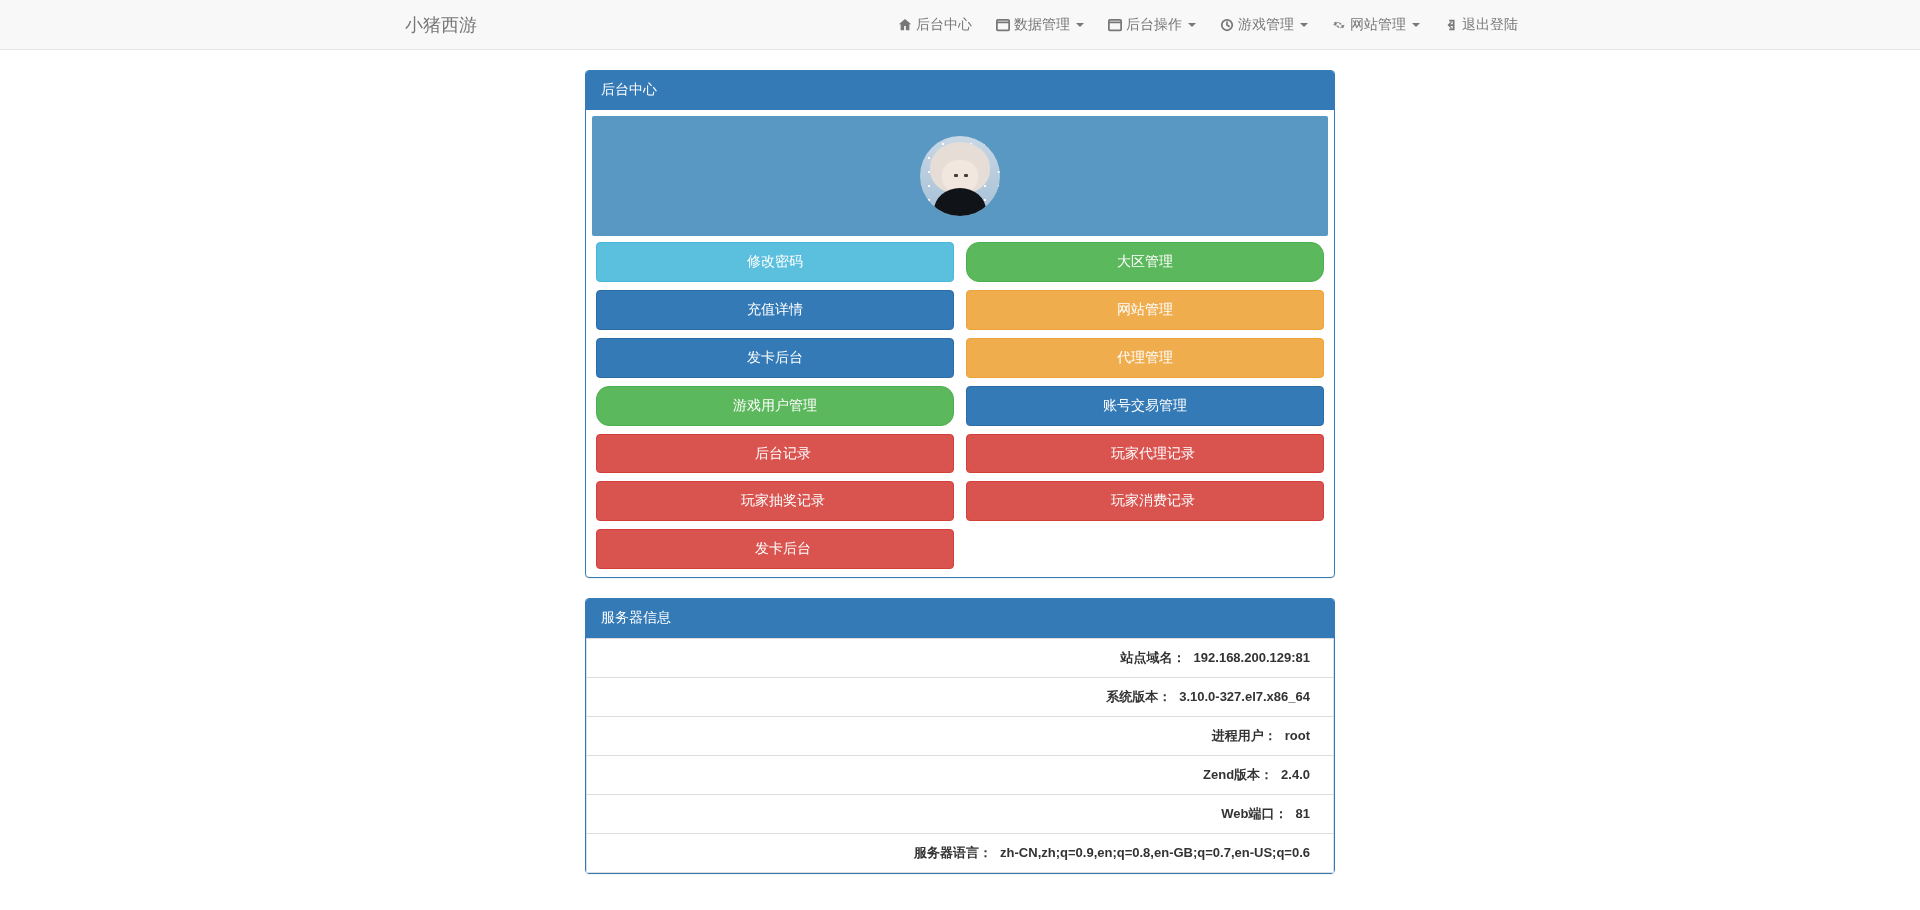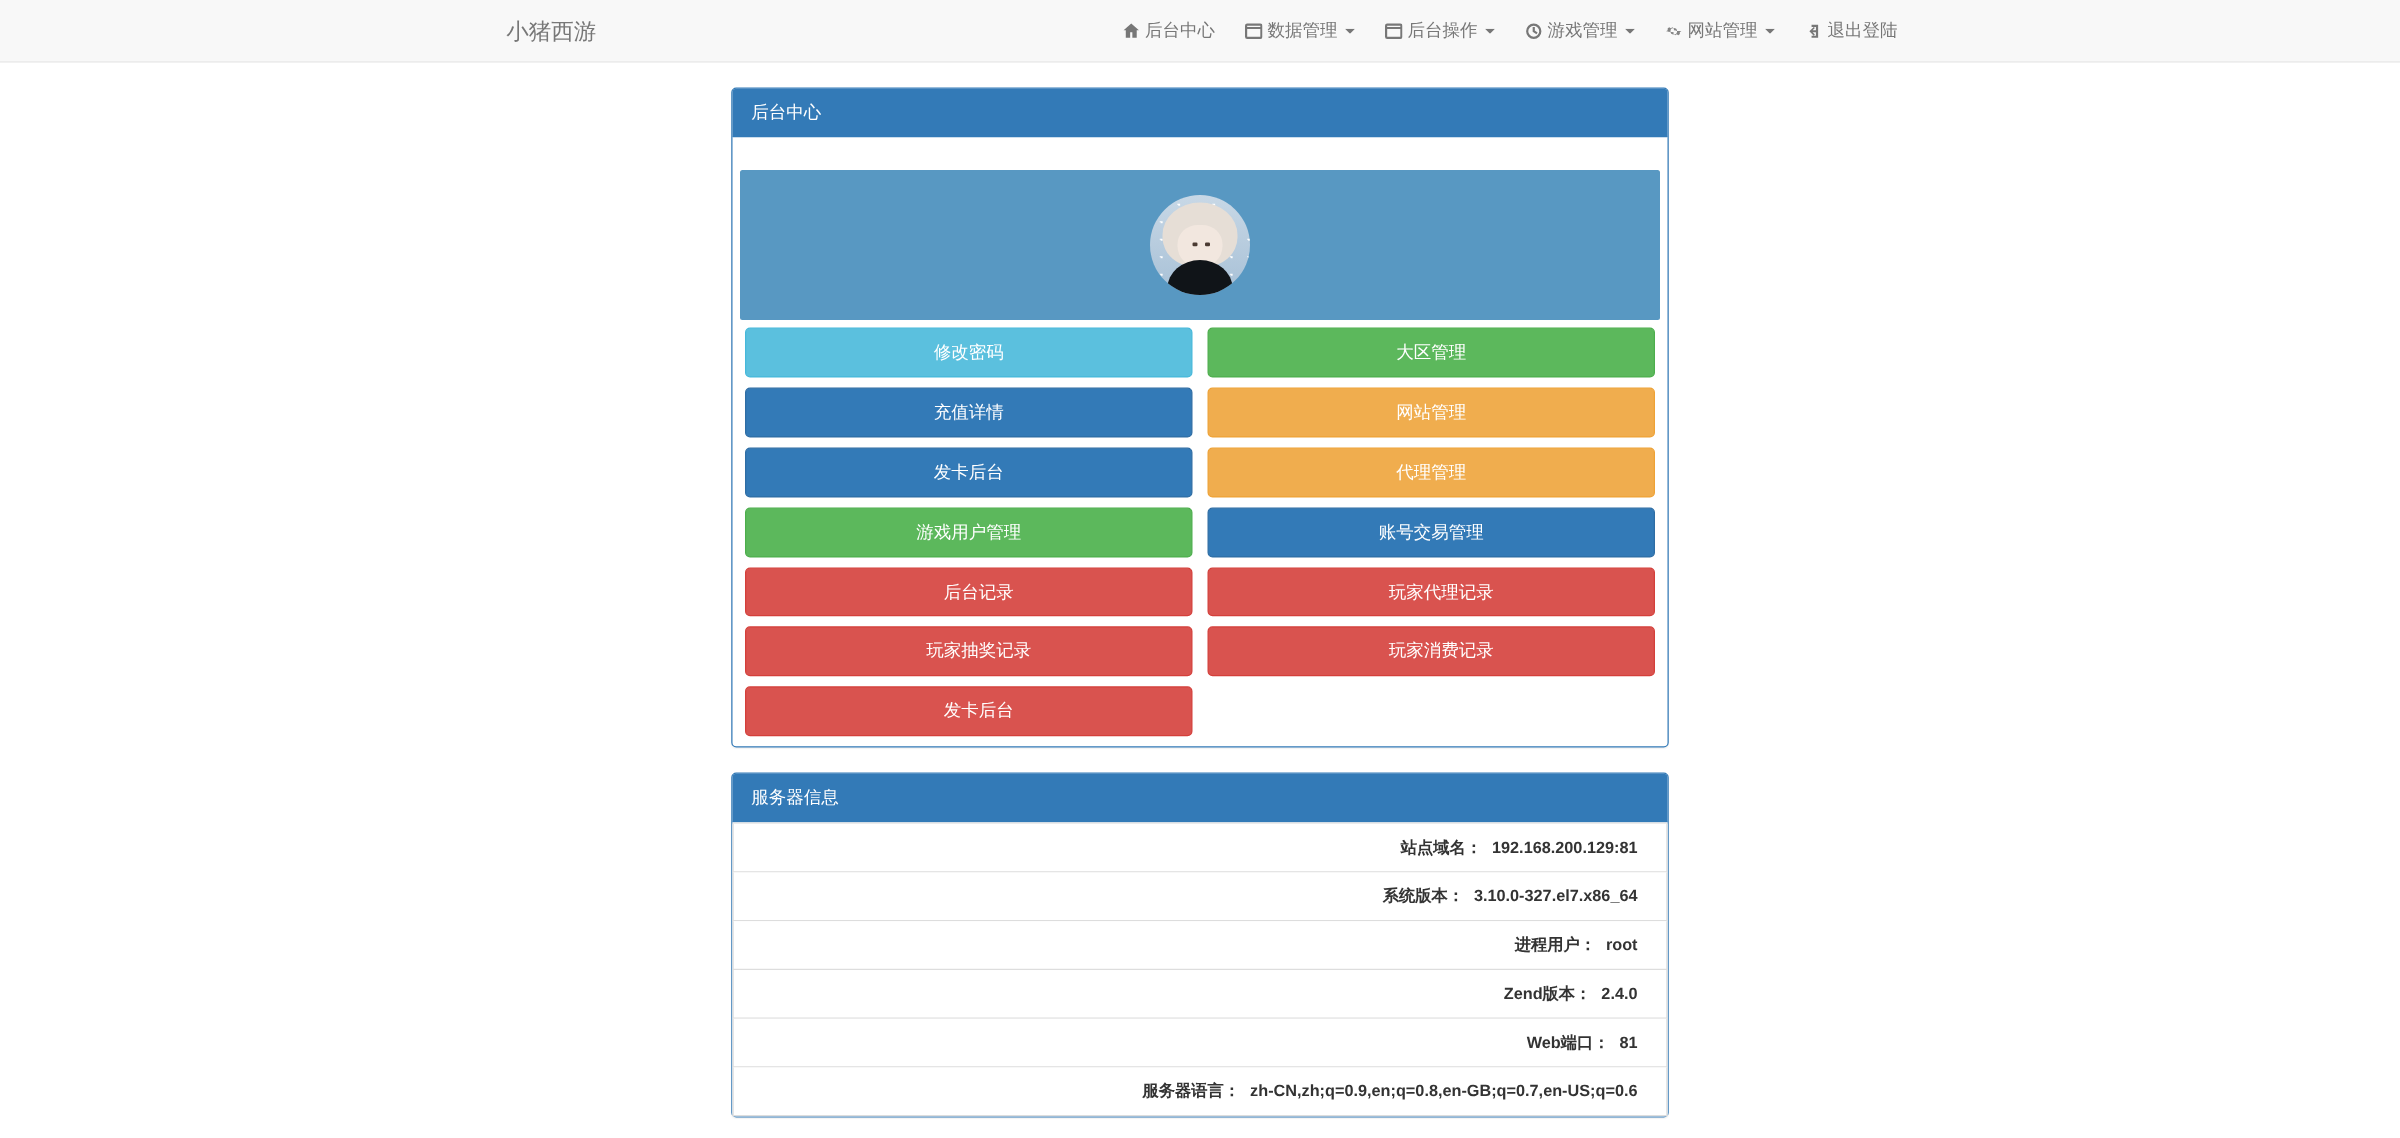--- a/index.html
+++ b/index.html
@@ -20,39 +20,39 @@
 
 .container { max-width: 1170px; margin: 20px auto; padding: 0 15px; }
 .row { display: flex; flex-wrap: wrap; margin: 0 -15px; }
 .col-8 { width: 66.6667%; padding: 0 15px; }
 .col-8-offset-2 { margin-left: 16.6667%; }
 
 
 .panel { border: 1px solid transparent; border-radius: 4px; margin-bottom: 20px; background: #fff; box-shadow: 0 1px 1px rgba(0,0,0,.05); }
 .panel-primary { border-color: #337ab7; }
 .panel-heading { padding: 10px 15px; border-top-left-radius: 3px; border-top-right-radius: 3px; background: #337ab7; color: #fff; border-bottom: 1px solid #337ab7; }
-.panel-body { padding: 4px; margin-top: 20px; }
+.panel-body { padding: 4px; }
 
 
 .jumbo { background: #5898c2; border-radius: 2px; padding: 20px 0; margin: 2px; text-align: center; }
 .avatar-box { width: 80px; height: 80px; margin: 0 auto; border-radius: 50%; overflow: hidden; position: relative; }
 .avatar-sky { position:absolute; inset:0; background: radial-gradient(circle at 65% 55%, #fff 0 1px, transparent 1px) 0 0/14px 14px, linear-gradient(#c8d8e6,#a7c0d6); }
 .avatar-hair { position:absolute; left:10px; top:6px; width:60px; height:52px; background:#e6ded6; border-radius:50% 50% 46% 46%; }
 .avatar-face { position:absolute; left:22px; top:24px; width:36px; height:34px; background:#f2e7df; border-radius:45% 45% 50% 50%; }
 .avatar-eye { position:absolute; width:4px; height:3px; background:#4a3a32; border-radius:1px; top:38px; }
 .avatar-eye.l{ left:34px; } .avatar-eye.r{ left:44px; }
 .avatar-collar { position:absolute; left:14px; top:52px; width:52px; height:32px; background:#101418; border-radius:50% 50% 0 0 / 70% 70% 0 0; }
 
 
 .btn-grid { display: flex; flex-wrap: wrap; }
 .btn-col { width: 50%; padding: 4px 6px; }
 .btn { display: block; width: 100%; padding: 9px 12px; border: 1px solid transparent; border-radius: 4px; color: #fff; text-align: center; font-size: 14px; cursor: pointer; line-height: 1.42; }
 .btn-info { background:#5bc0de; border-color:#46b8da; }
 .btn-primary { background:#337ab7; border-color:#2e6da4; }
-.btn-success { background:#5cb85c; border-color:#4cae4c; }
+.btn-success { background:#5cb85c; border-color:#4cae4c;border-radius:13px; }
 .btn-warning { background:#f0ad4e; border-color:#eea236; }
 .btn-danger { background:#d9534f; border-color:#d43f3a;padding-left:28px; }
 
 
 .list-group { border-top: 1px solid #ddd; }
 .list-item { padding: 10px 15px; border: 1px solid #ddd; border-top: none; background:#fff; font-size:13px;text-align:right; }
 .list-item b { font-weight: bold; margin-right: 8px; }
 
 
 </style>

